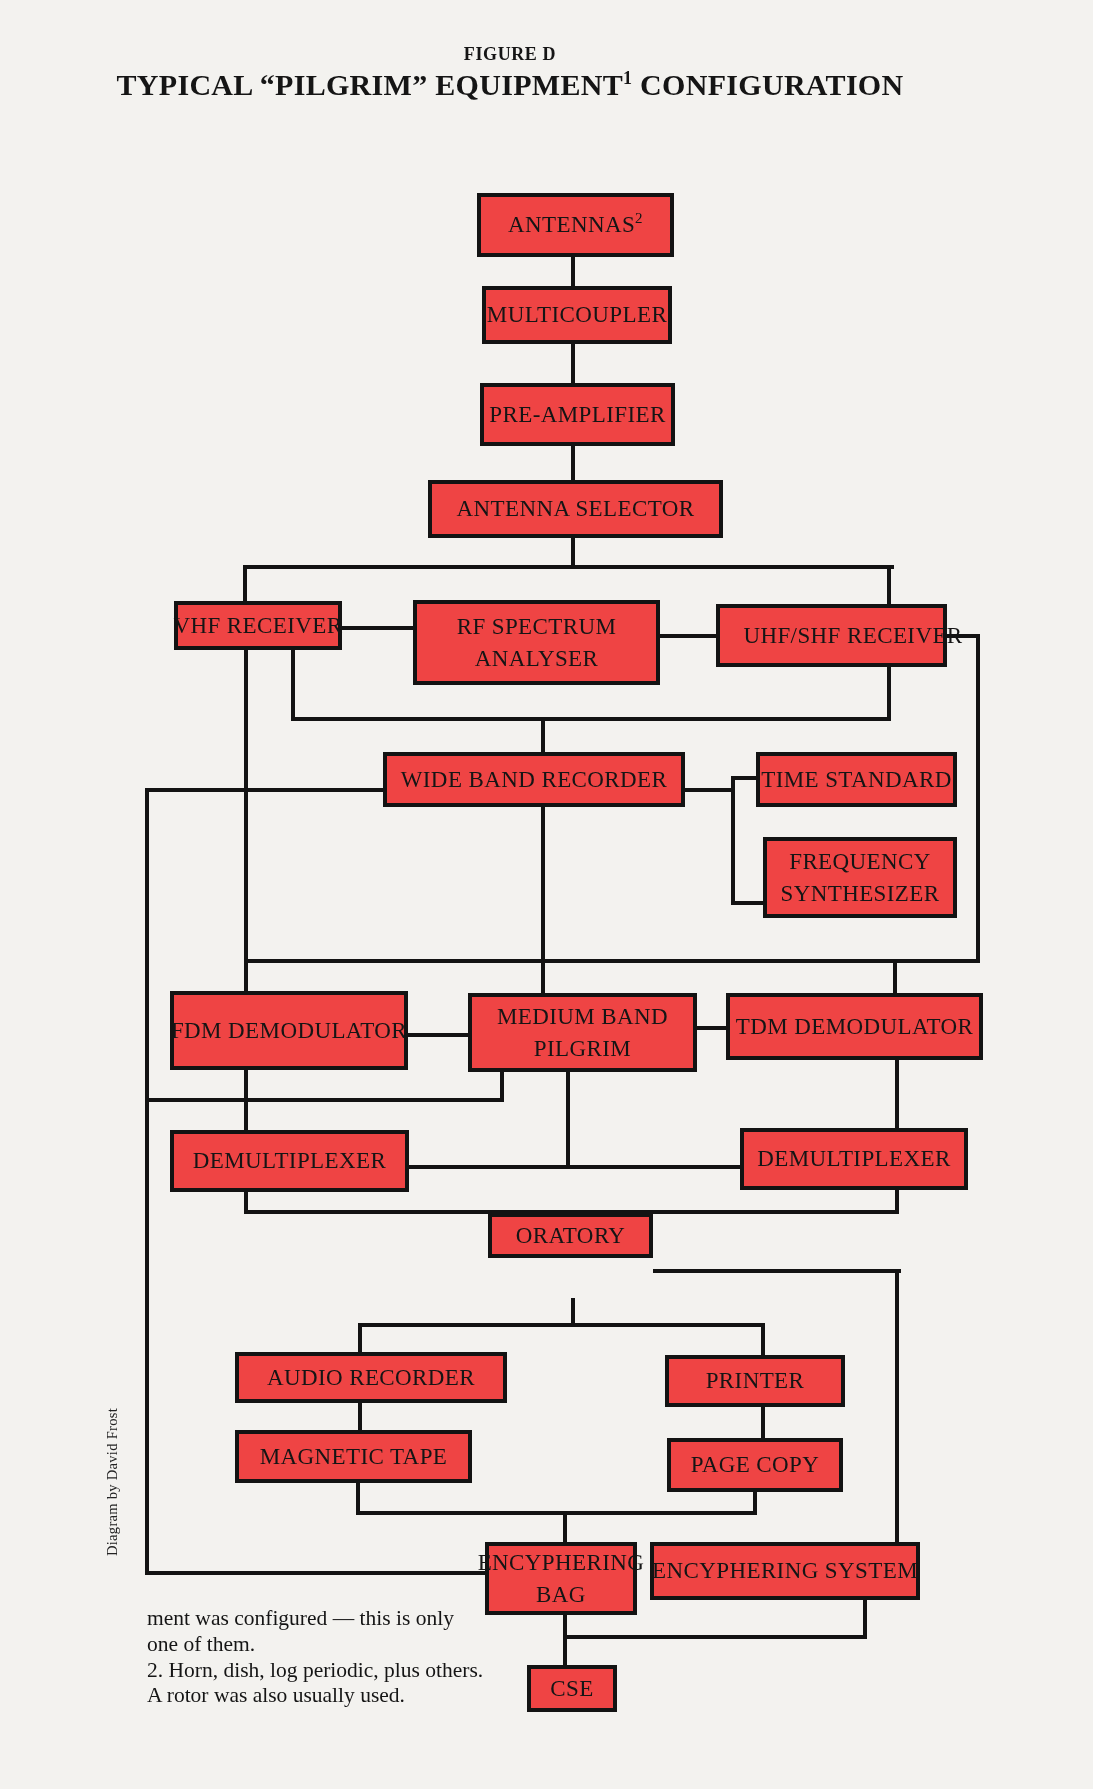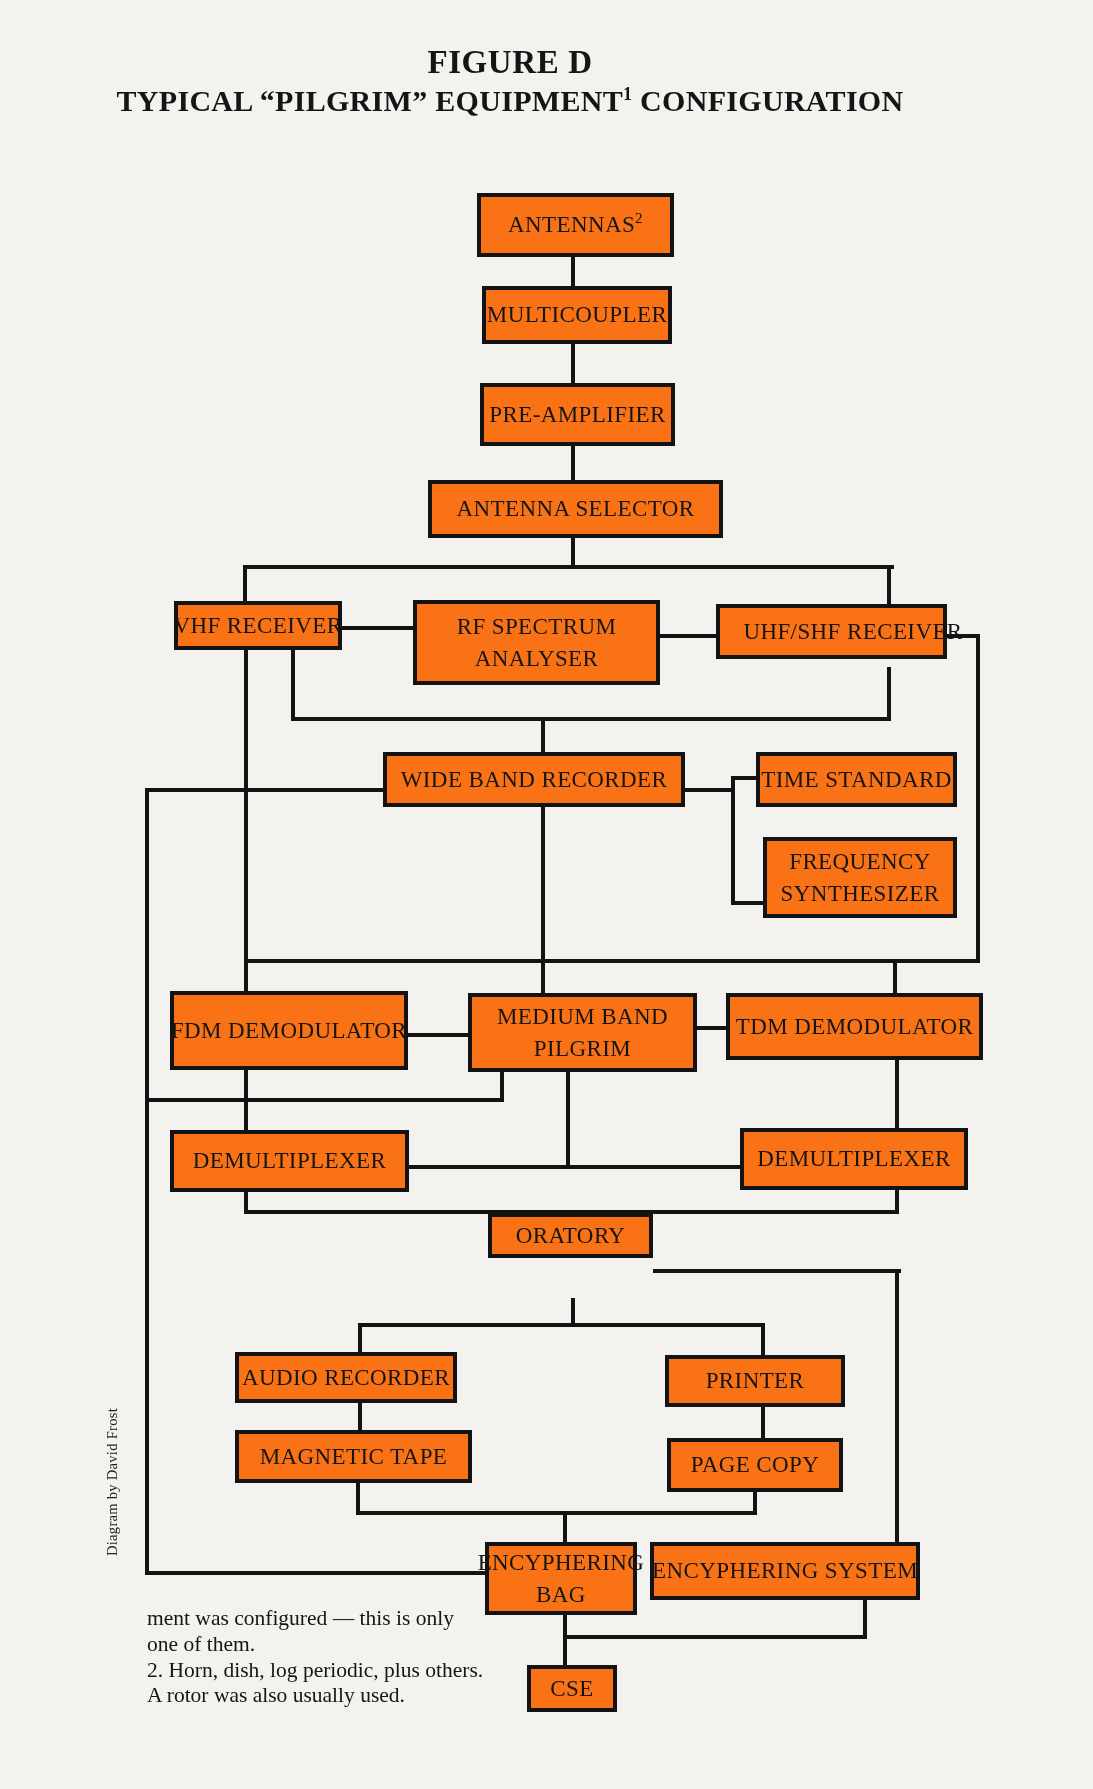--- a/index.html
+++ b/index.html
@@ -2,26 +2,26 @@
 <html><head>
 <meta charset="utf-8">
 <style>
   html,body{margin:0;padding:0;background:#e9e8e5;}
   .canvas{
     position:relative;width:1093px;height:1789px;margin:0 auto;
     background:#f3f2ef;color:#151515;overflow:hidden;
     font-family:"Liberation Serif","DejaVu Serif",serif;
   }
   .title-block{position:absolute;top:44px;left:0;width:1020px;text-align:center;font-weight:bold;}
-  .title-l1{font-size:33px;letter-spacing:0.6px;}
+  .title-l1{font-size:18px;letter-spacing:0.6px;}
   .title-l2{font-size:30px;letter-spacing:0.3px;margin-top:3px;}
   .title-l2 sup{font-size:18px;}
   .conn{position:absolute;background:#131313;z-index:1;}
   .node{
-    position:absolute;border:4px solid #131313;background:#f97316;z-index:2;
+    position:absolute;border:4px solid #131313;background:#ef4444;z-index:2;
     display:flex;flex-direction:column;align-items:center;justify-content:center;
     box-sizing:border-box;font-size:23px;letter-spacing:0.4px;line-height:1.38;
     white-space:nowrap;text-align:center;
   }
   .node sup{font-size:15px;line-height:0;}
   .credit{
     position:absolute;left:112px;top:1482px;
     transform:translate(-50%,-50%) rotate(-90deg);
     font-size:14.5px;letter-spacing:0.3px;white-space:nowrap;color:#222;z-index:2;
   }
@@ -103,21 +103,21 @@
       <div class="node" style="left: 428px; top: 480px; width: 295px; height: 58px;">
         <div class="node-line">ANTENNA SELECTOR</div>
       </div>
       <div class="node" style="left: 174px; top: 601px; width: 168px; height: 49px;">
         <div class="node-line">VHF RECEIVER</div>
       </div>
       <div class="node" style="left: 413px; top: 600px; width: 247px; height: 85px;">
         <div class="node-line">RF SPECTRUM</div>
         <div class="node-line">ANALYSER</div>
       </div>
-      <div class="node" style="left: 716px; top: 604px; width: 231px; height: 55px; padding-left: 43px;">
+      <div class="node" style="left: 716px; top: 604px; width: 231px; height: 63px; padding-left: 43px;">
         <div class="node-line">UHF/SHF RECEIVER</div>
       </div>
       <div class="node" style="left: 383px; top: 752px; width: 302px; height: 55px;">
         <div class="node-line">WIDE BAND RECORDER</div>
       </div>
       <div class="node" style="left: 756px; top: 752px; width: 201px; height: 55px;">
         <div class="node-line">TIME STANDARD</div>
       </div>
       <div class="node" style="left: 763px; top: 837px; width: 194px; height: 81px;">
         <div class="node-line">FREQUENCY</div>
@@ -135,21 +135,21 @@
       </div>
       <div class="node" style="left: 170px; top: 1130px; width: 239px; height: 62px;">
         <div class="node-line">DEMULTIPLEXER</div>
       </div>
       <div class="node" style="left: 740px; top: 1128px; width: 228px; height: 62px;">
         <div class="node-line">DEMULTIPLEXER</div>
       </div>
       <div class="node" style="left: 488px; top: 1213px; width: 165px; height: 45px; text-align: right;">
         <div class="node-line">ORATORY</div>
       </div>
-      <div class="node" style="left: 235px; top: 1352px; width: 222px; height: 51px;">
+      <div class="node" style="left: 235px; top: 1352px; width: 272px; height: 51px;">
         <div class="node-line">AUDIO RECORDER</div>
       </div>
       <div class="node" style="left: 235px; top: 1430px; width: 237px; height: 53px;">
         <div class="node-line">MAGNETIC TAPE</div>
       </div>
       <div class="node" style="left: 665px; top: 1355px; width: 180px; height: 52px;">
         <div class="node-line">PRINTER</div>
       </div>
       <div class="node" style="left: 667px; top: 1438px; width: 176px; height: 54px;">
         <div class="node-line">PAGE COPY</div>

